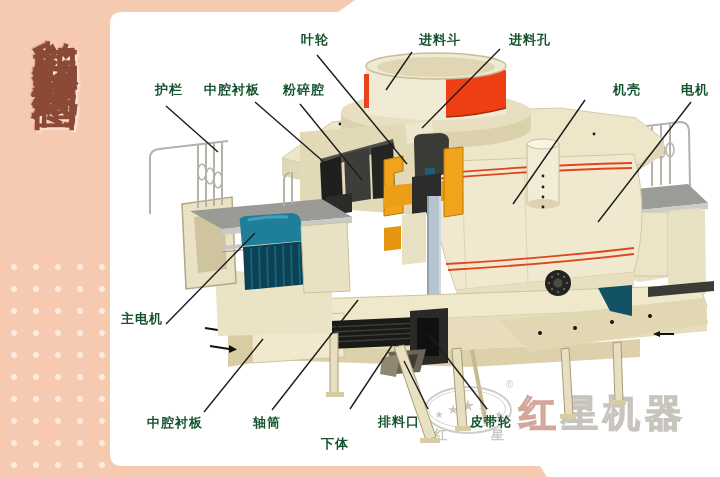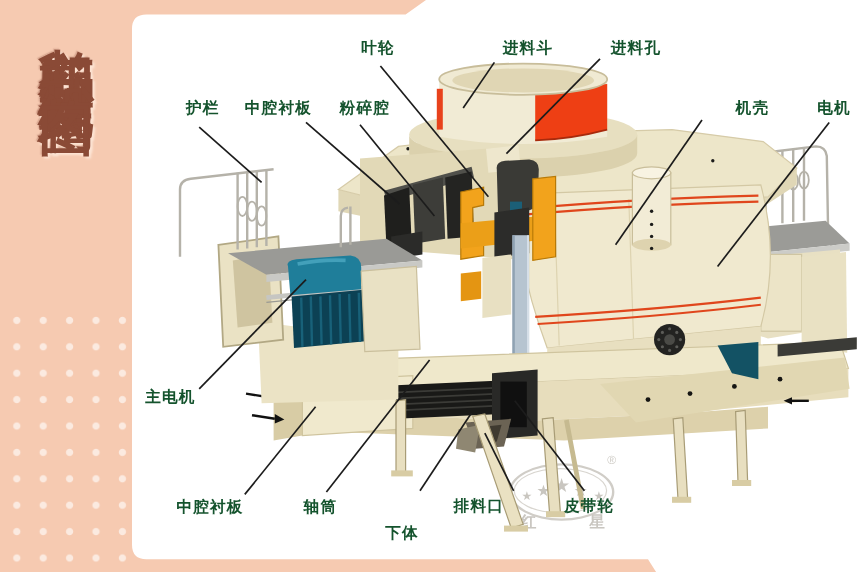--- a/index.html
+++ b/index.html
@@ -60,20 +60,21 @@
       <div class="wm-oval-inner"></div>
       <span class="wm-star s1">★</span>
       <span class="wm-star s2">★</span>
       <span class="wm-star s3">★</span>
       <span class="wm-star s4">★</span>
       <span class="wm-star s5">★</span>
     </div>
     <span class="wm-reg">®</span>
     <span class="wm-hz wm-hz-left">红</span>
     <span class="wm-hz wm-hz-right">星</span>
+    <div class="wm-brand"><span class="first">红</span><span class="rest">星机器</span></div>
   </div>
 
   <svg width="720" height="477" viewBox="0 0 720 477">
 
     <g>
       <path d="M585,216 L672,254 M601,211 L688,249" stroke="#b3b0a6" stroke-width="3" fill="none"></path>
       <path d="M612,222 L628,216 M630,230 L646,224 M648,238 L664,232" stroke="#c4c1b7" stroke-width="2" fill="none"></path>
       <g stroke="#b5b2a9" stroke-width="2" fill="none">
         <path d="M638,190 L638,136 Q638,127 647,126 L680,122 Q688,122 689,130 L690,188"></path>
         <path d="M652,186 L652,125 M661,185 L661,124 M670,184 L670,123"></path>
@@ -273,20 +274,20 @@
   </svg>
 
   <div class="lbl" style="left:315px;top:31px">叶轮</div>
   <div class="lbl" style="left:440px;top:31px">进料斗</div>
   <div class="lbl" style="left:530px;top:31px">进料孔</div>
   <div class="lbl" style="left:169px;top:81px">护栏</div>
   <div class="lbl" style="left:232px;top:81px">中腔衬板</div>
   <div class="lbl" style="left:304px;top:81px">粉碎腔</div>
   <div class="lbl" style="left:627px;top:81px">机壳</div>
   <div class="lbl" style="left:695px;top:81px">电机</div>
-  <div class="lbl" style="left:142px;top:322px">主电机</div>
+  <div class="lbl" style="left:142px;top:310px">主电机</div>
   <div class="lbl" style="left:175px;top:414px">中腔衬板</div>
   <div class="lbl" style="left:267px;top:414px">轴筒</div>
   <div class="lbl" style="left:335px;top:435px">下体</div>
   <div class="lbl" style="left:399px;top:413px">排料口</div>
   <div class="lbl" style="left:491px;top:413px">皮带轮</div>
 
 </div>
 
 </body></html>

